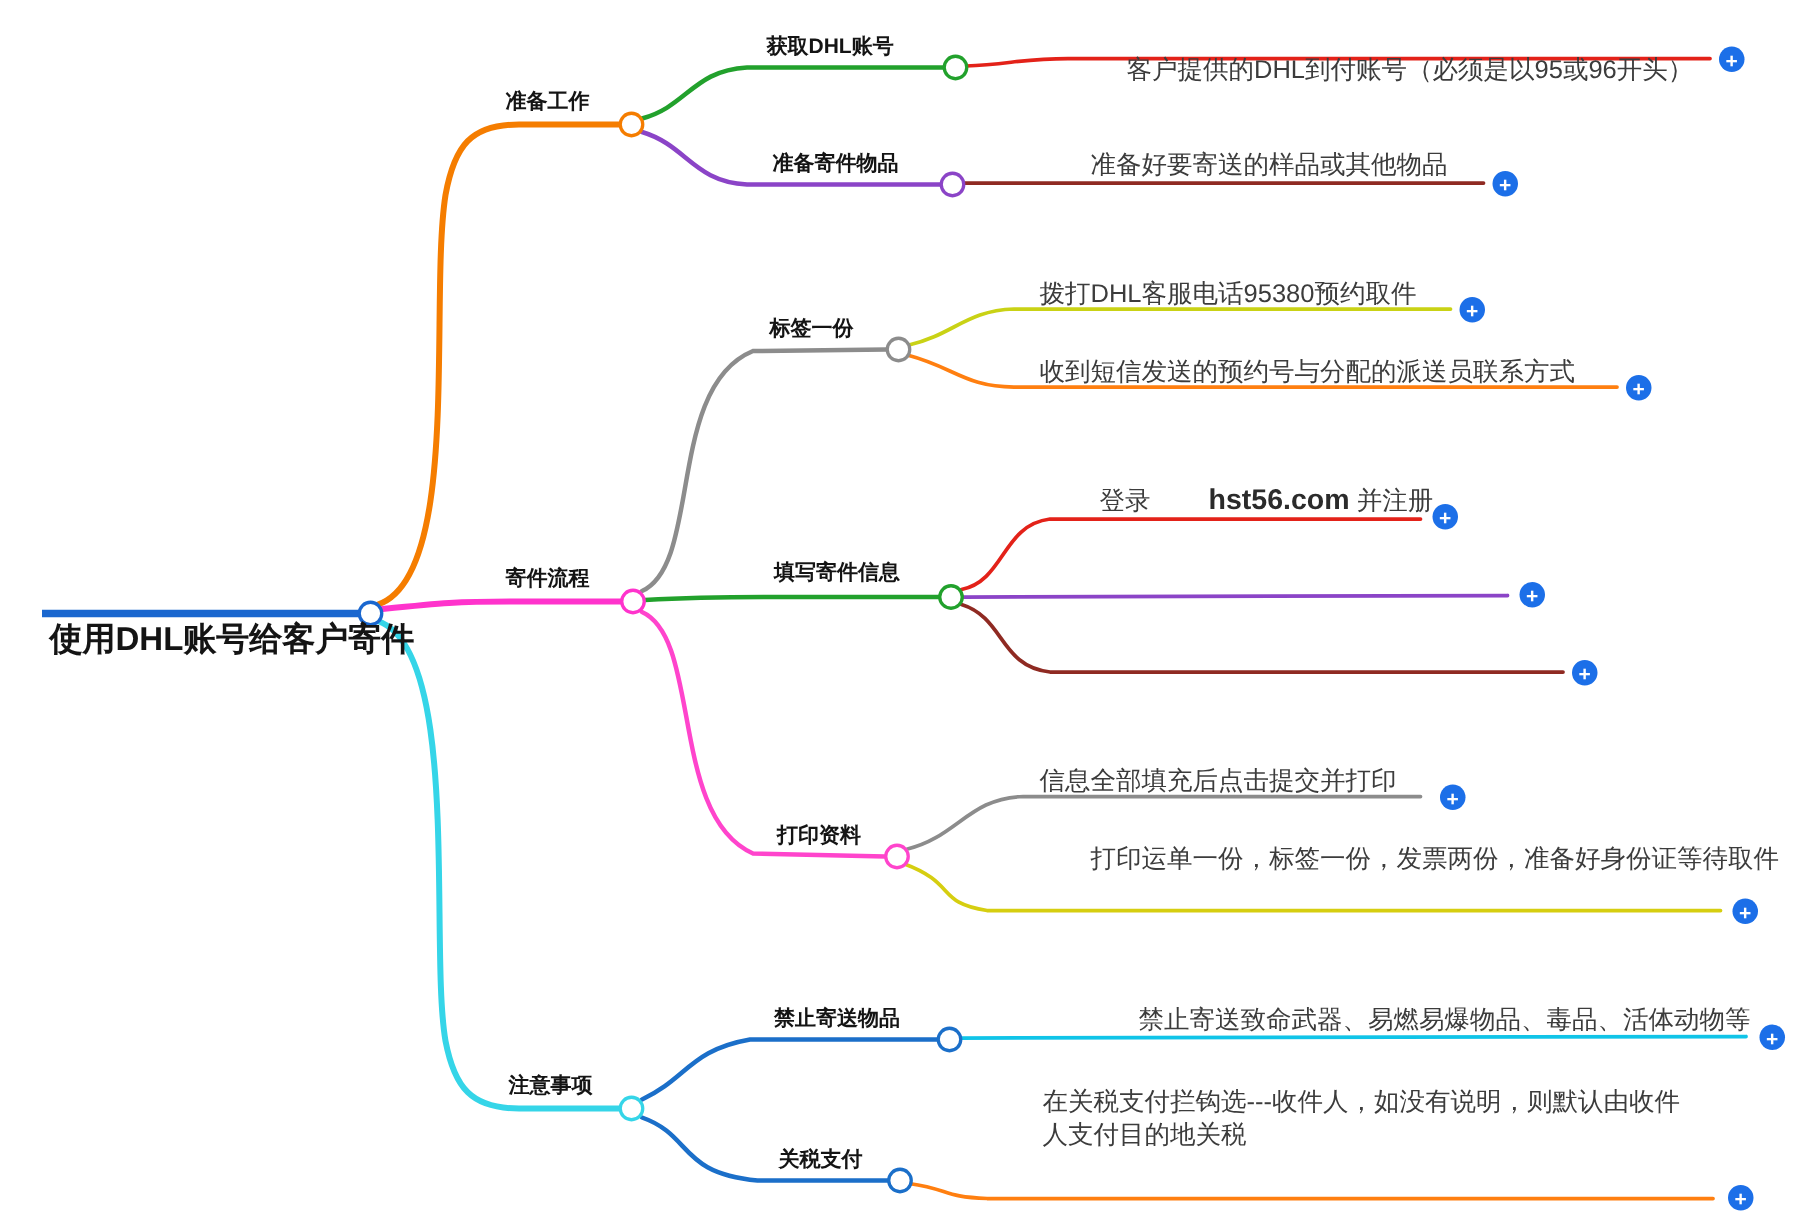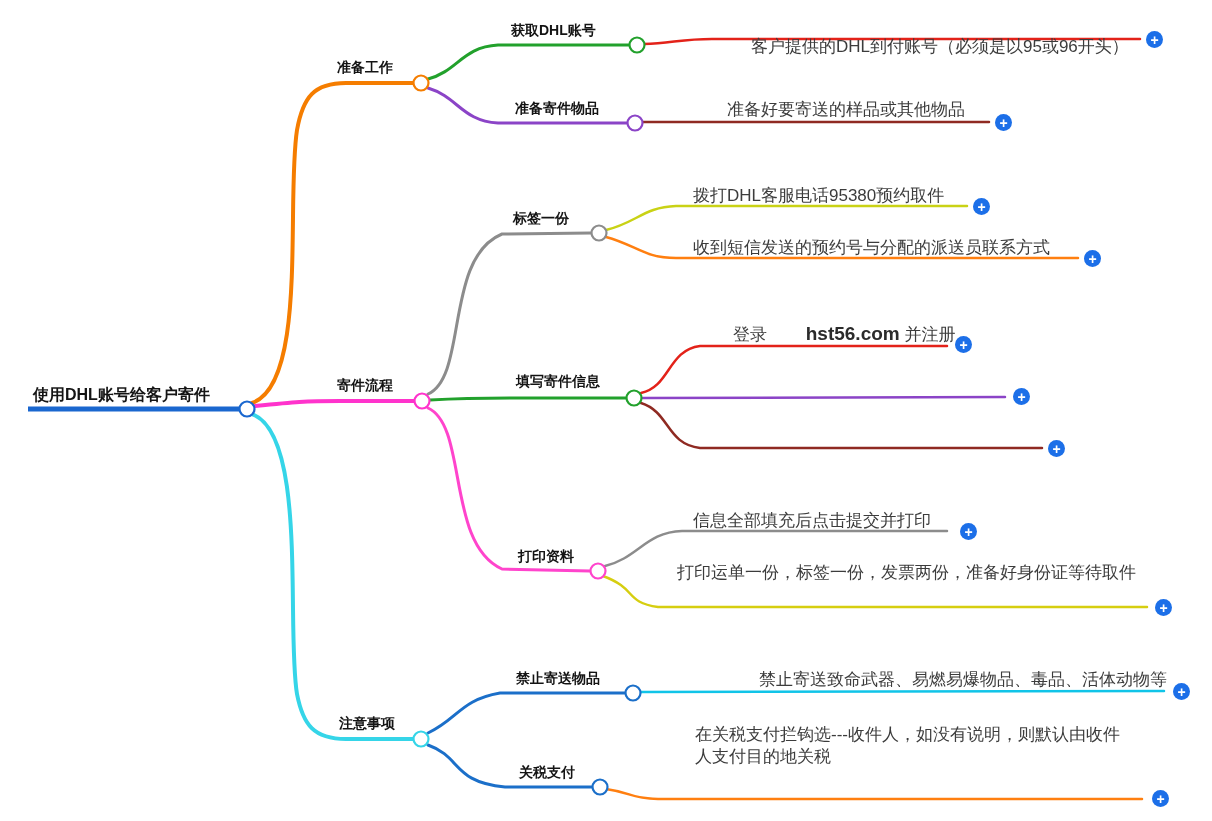--- a/index.html
+++ b/index.html
@@ -5,21 +5,21 @@
   html,body{margin:0;padding:0;background:#ffffff;}
   #stage{
     position:relative;width:1212px;height:821px;overflow:hidden;background:#ffffff;
     font-family:"Liberation Sans","DejaVu Sans",sans-serif;
   }
   svg.connectors{position:absolute;left:0;top:0;}
   .node-label{
     position:absolute;font-weight:bold;font-size:14px;color:#141414;
     white-space:nowrap;line-height:1.2;cursor:default;
   }
-  .root-label{font-size:16px;}
+  .root-label{font-size:22px;margin-top:28px;}
   .leaf-text{
     position:absolute;font-size:17px;color:#3c3c3c;line-height:1.28;
     white-space:nowrap;cursor:default;
   }
   .leaf-text.wrap{white-space:normal;}
   .leaf-text b{font-size:19px;color:#2b2b2b;margin-left:34px;}
   .plus-icon{
     position:absolute;width:17px;height:17px;border-radius:50%;
     background:#1c6fe8;color:#ffffff;font-size:14px;font-weight:bold;
     display:flex;align-items:center;justify-content:center;line-height:1;
@@ -87,21 +87,21 @@
   <div class="node-label" style="left:519px;top:764px;">关税支付</div>
 
   <div class="leaf-text" style="left:731px;top:36px;margin-left:20px;">客户提供的DHL到付账号（必须是以95或96开头）</div>
   <div class="leaf-text" style="left:727px;top:99px;">准备好要寄送的样品或其他物品</div>
   <div class="leaf-text" style="left:693px;top:185px;">拨打DHL客服电话95380预约取件</div>
   <div class="leaf-text" style="left:693px;top:237px;">收到短信发送的预约号与分配的派送员联系方式</div>
 
   <div class="leaf-text" style="left:733px;top:322px;"><span>登录 </span><b>hst56.com</b><span> 并注册</span></div>
 
   <div class="leaf-text" style="left:693px;top:510px;">信息全部填充后点击提交并打印</div>
-  <div class="leaf-text wrap" style="left:677px;top:562px;width:460px;">打印运单一份，标签一份，发票两份，准备好身份证等待取件</div>
+  <div class="leaf-text wrap" style="left:727px;top:562px;width:460px;">打印运单一份，标签一份，发票两份，准备好身份证等待取件</div>
   <div class="leaf-text" style="left:727px;top:669px;margin-left:32px;">禁止寄送致命武器、易燃易爆物品、毒品、活体动物等</div>
   <div class="leaf-text wrap" style="left:695px;top:724px;width:440px;">在关税支付拦钩选---收件人，如没有说明，则默认由收件人支付目的地关税</div>
 
   <div class="plus-icon" style="left:1146px;top:31px;">+</div>
   <div class="plus-icon" style="left:995px;top:114px;">+</div>
   <div class="plus-icon" style="left:973px;top:198px;">+</div>
   <div class="plus-icon" style="left:1084px;top:250px;">+</div>
   <div class="plus-icon" style="left:955px;top:336px;">+</div>
   <div class="plus-icon" style="left:1013px;top:388px;">+</div>
   <div class="plus-icon" style="left:1048px;top:440px;">+</div>

